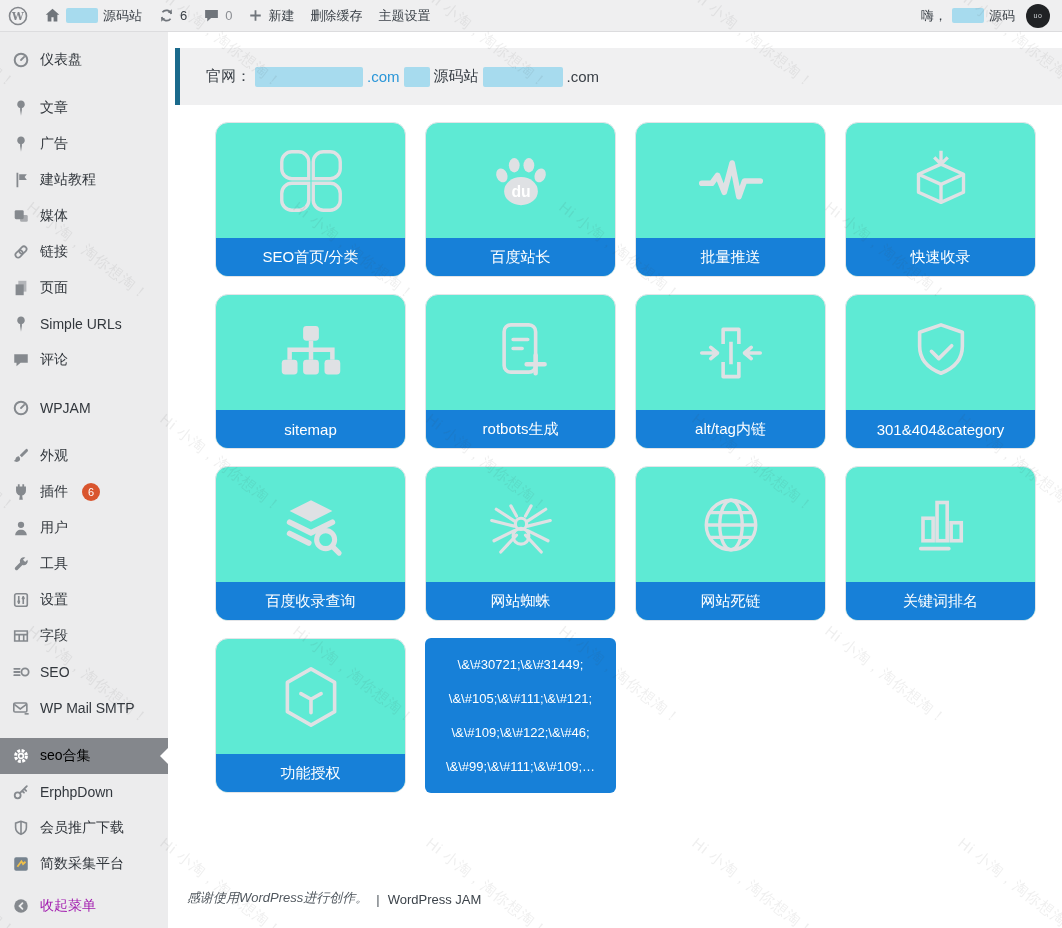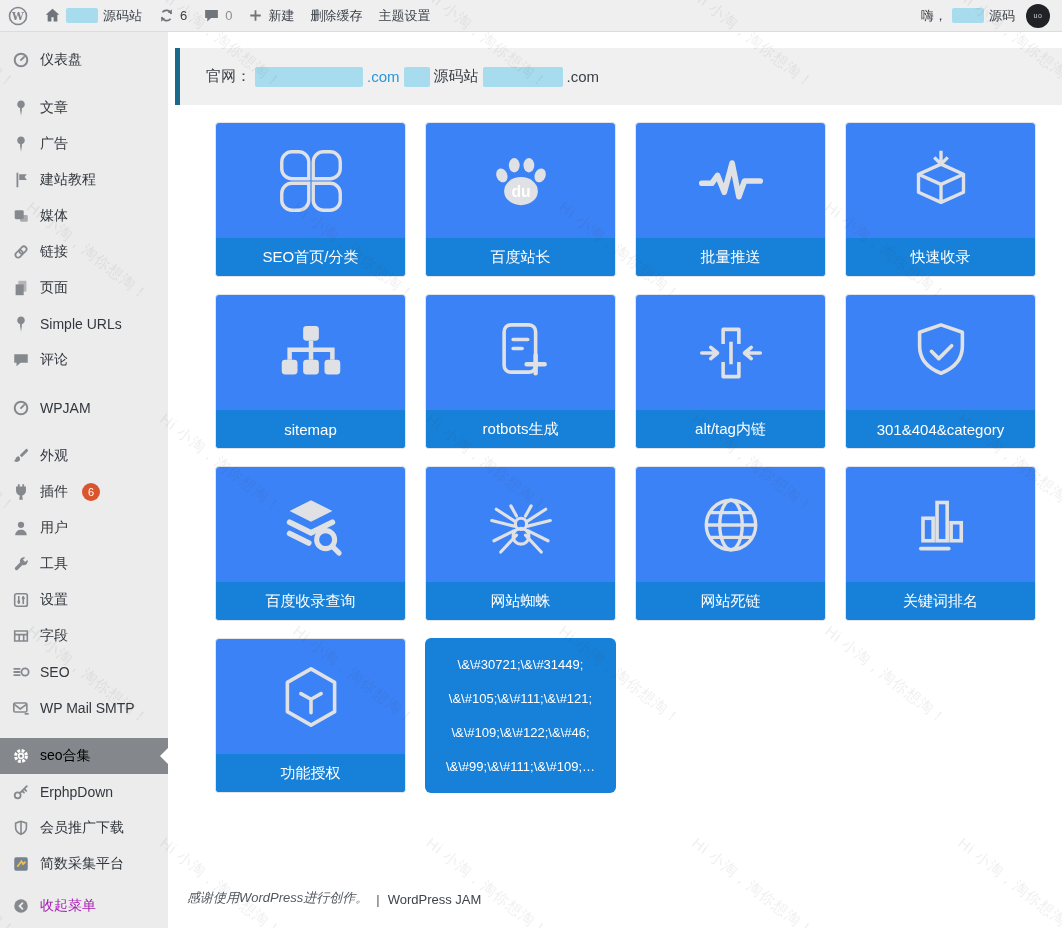--- a/index.html
+++ b/index.html
@@ -44,22 +44,22 @@
   .content{ position:absolute; top:32px; left:168px; width:894px; min-height:896px; background:#fff;}
   .notice{ margin:16px 0 0 7px; height:57px; background:#f0f0f1;
     border-left:5px solid var(--notice-border); display:flex; align-items:center;
     padding-left:26px; font-size:15px; color:var(--ink); gap:4px;}
   .notice .redact.a{ width:108px; height:20px; }
   .notice .redact.b{ width:26px; height:20px; }
   .notice .redact.c{ width:80px; height:20px; }
   .notice .link{ color:var(--link); }
   .cards{ display:grid; grid-template-columns:repeat(4,191px); gap:17px 19px;
     margin:17px 0 0 47px; }
-  .card{ width:191px; height:155px; background:#3b82f6; border:1px solid var(--border);
-    border-radius:4px; display:flex; flex-direction:column; overflow:hidden; cursor:pointer;}
+  .card{ width:191px; height:155px; background:#5eead4; border:1px solid var(--border);
+    border-radius:13px; display:flex; flex-direction:column; overflow:hidden; cursor:pointer;}
   .card-body{ flex:1; display:flex; align-items:center; justify-content:center; }
   .card-label{ height:38px; background:var(--blue); color:#fff; font-size:15px;
     display:flex; align-items:center; justify-content:center; }
   .card.entity{ background:var(--blue); border:none; border-radius:6px;
     justify-content:space-around; padding:10px 4px; }
   .entity-line{ color:#fff; font-size:13px; text-align:center; white-space:nowrap; }
   .footer{ margin:96px 0 0 19px; font-size:13px; color:#50575e; display:flex; gap:8px; align-items:flex-end;}
   .footer .thanks{ font-style:italic; }
   .footer .plat{ color:#3c434a; }
   

